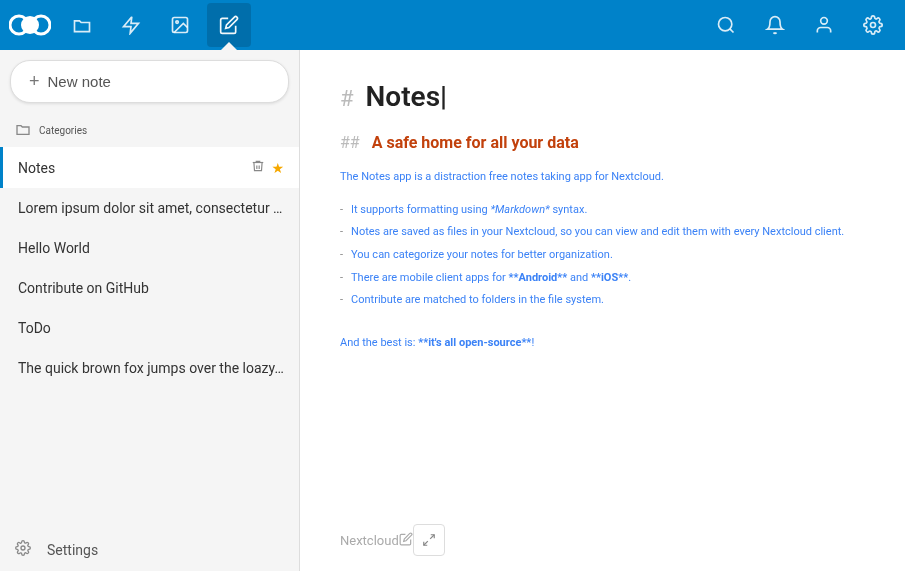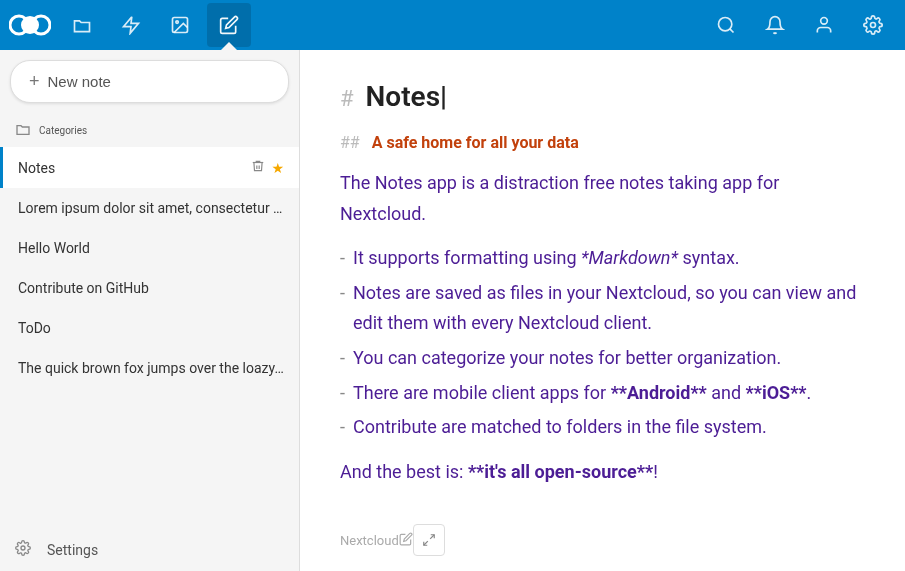--- a/index.html
+++ b/index.html
@@ -219,30 +219,30 @@
       color: #bbb;
       font-size: 16px;
     }
     .section-heading {
       font-size: 16px;
       font-weight: 700;
       color: #c2410c;
     }
 
     .note-body {
-      color: #4c1d95;
+      color: #3b82f6;
       line-height: 1.7;
-      font-size: 18px;
+      font-size: 11px;
     }
     .note-body p {
       margin-bottom: 12px;
     }
     .note-body ul {
       list-style: none;
-      margin-bottom: 12px;
+      margin-bottom: 22px;
     }
     .note-body ul li {
       padding: 2px 0;
       display: flex;
       align-items: baseline;
       gap: 4px;
     }
     .note-body ul li::before {
       content: '-';
       color: #888;

